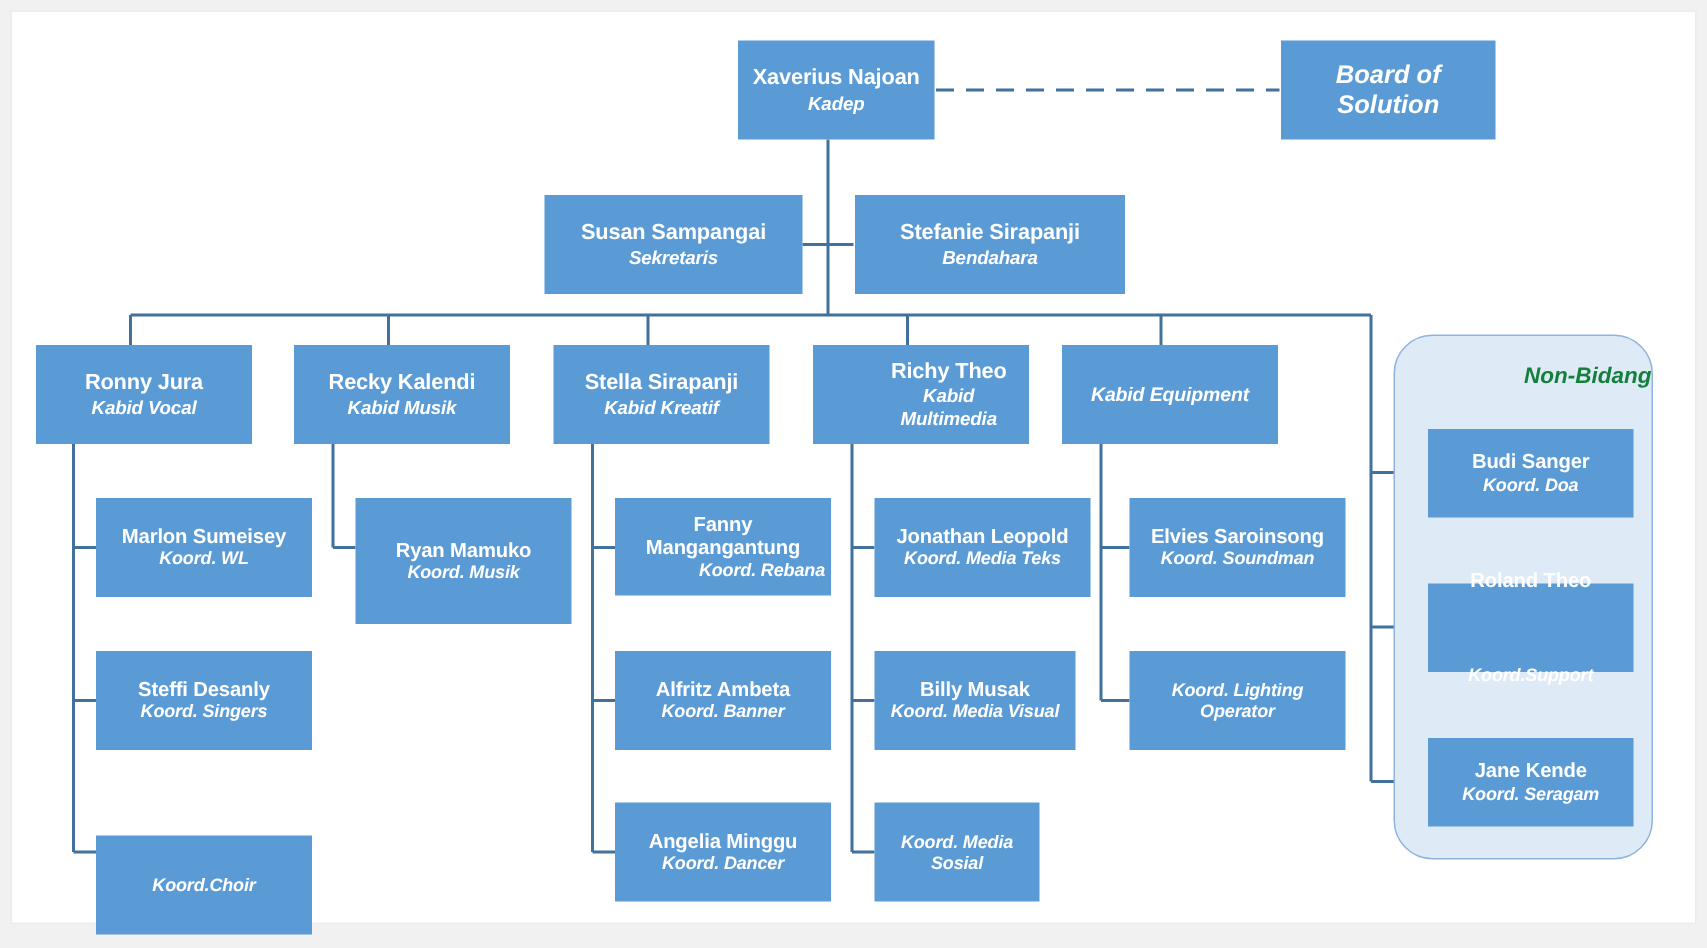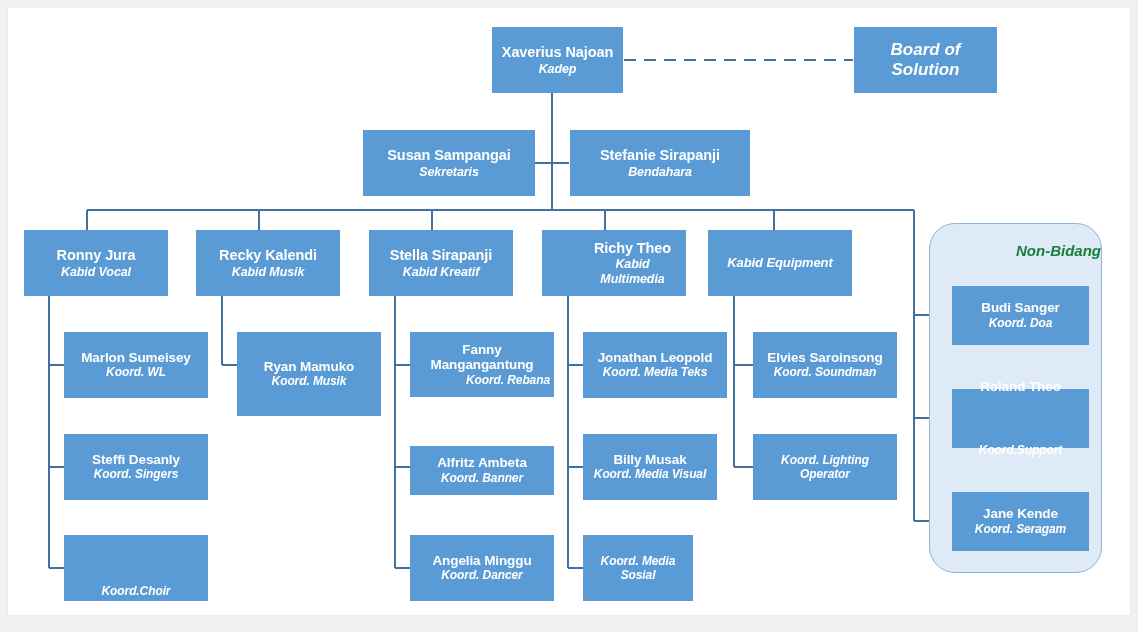--- a/index.html
+++ b/index.html
@@ -173,34 +173,34 @@
     </div>
 
     <div class="node small" style="left:56px;top:324px;width:144px;height:66px;">
       <div class="nm">Marlon Sumeisey</div>
       <div class="rl">Koord. WL</div>
     </div>
     <div class="node small" style="left:56px;top:426px;width:144px;height:66px;">
       <div class="nm">Steffi Desanly</div>
       <div class="rl">Koord. Singers</div>
     </div>
-    <div class="node small only-role" style="left:56px;top:527px;width:144px;height:66px;justify-content:flex-end;">
+    <div class="node small only-role" style="left:56px;top:549px;width:144px;height:66px;">
       <div class="rl">Koord.Choir</div>
     </div>
 
     <div class="node small" style="left:229px;top:324px;width:144px;height:84px;">
       <div class="nm">Ryan Mamuko</div>
       <div class="rl">Koord. Musik</div>
     </div>
 
     <div class="node small" style="left:402px;top:324px;width:144px;height:65px;align-items:flex-end;">
       <div class="nm">Fanny Mangangantung</div>
       <div class="rl">Koord. Rebana</div>
     </div>
-    <div class="node small" style="left:402px;top:426px;width:144px;height:49px;margin-top:12px;">
+    <div class="node small" style="left:402px;top:426px;width:144px;height:66px;">
       <div class="nm">Alfritz Ambeta</div>
       <div class="rl">Koord. Banner</div>
     </div>
     <div class="node small" style="left:402px;top:527px;width:144px;height:66px;">
       <div class="nm">Angelia Minggu</div>
       <div class="rl">Koord. Dancer</div>
     </div>
 
     <div class="node small" style="left:575px;top:324px;width:144px;height:66px;">
       <div class="nm">Jonathan Leopold</div>

